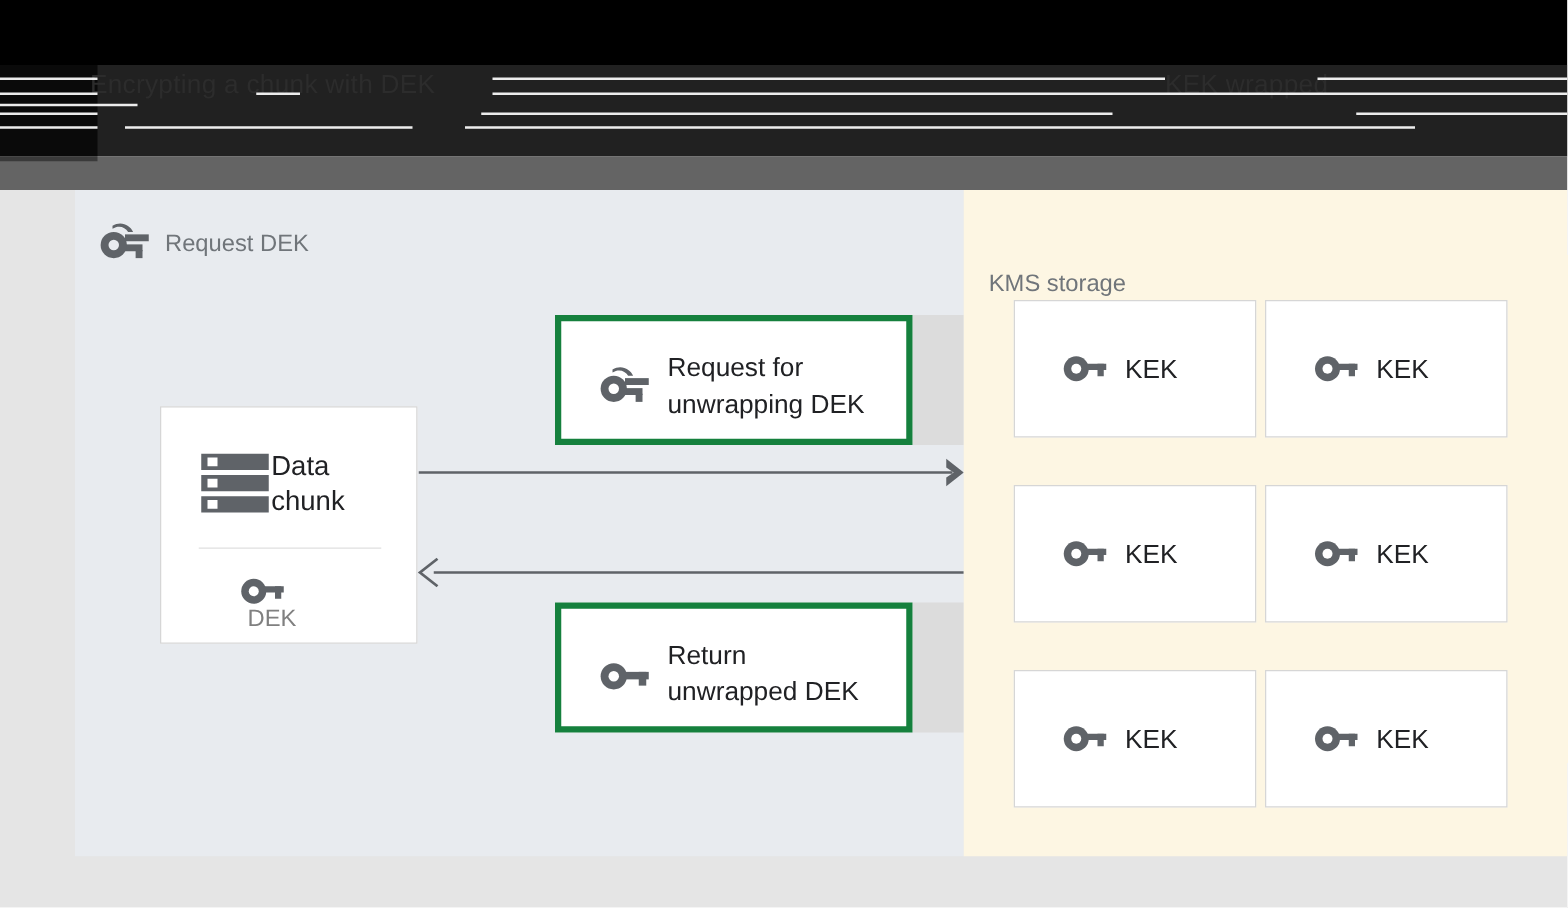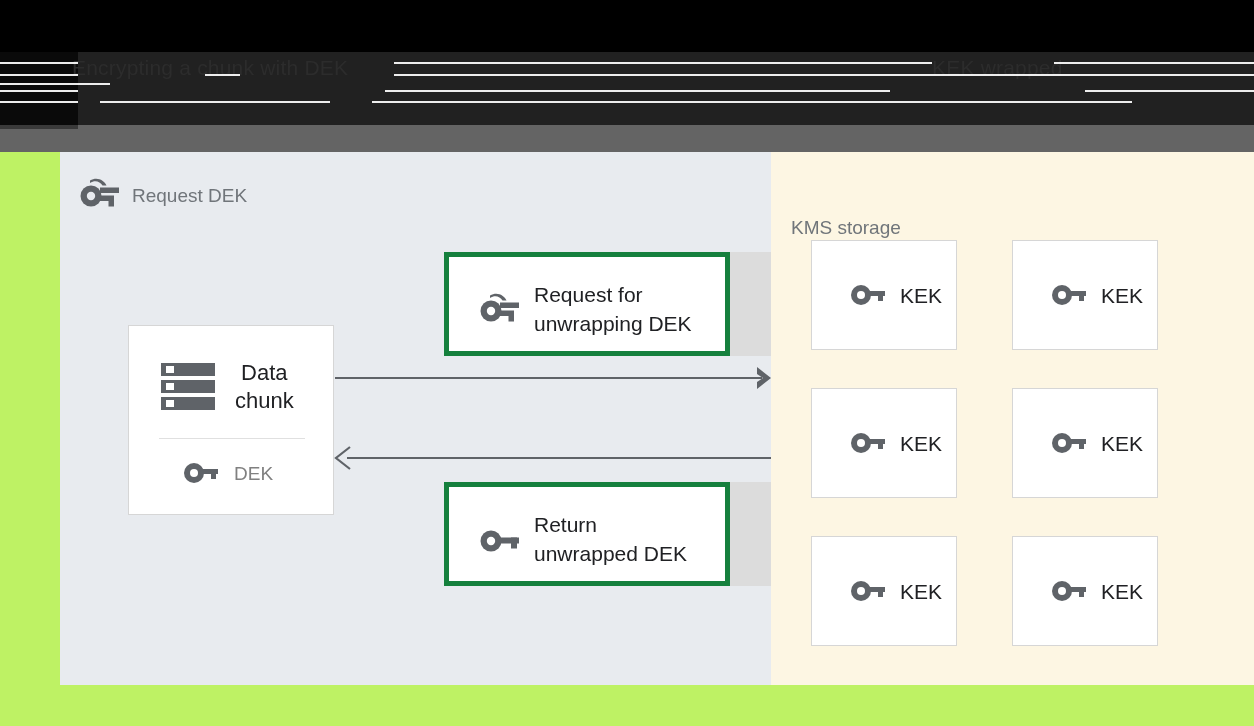--- a/index.html
+++ b/index.html
@@ -9,21 +9,21 @@
   }
   body {
     font-family: "Liberation Sans", sans-serif;
     -webkit-font-smoothing: antialiased;
   }
   #stage {
     position: relative;
     width: 1254px;
     height: 726px;
     overflow: hidden;
-    background: #bef264;
+    background: #e5e5e5;
   }
 
   
   .top-black {
     position: absolute;
     left: 0; top: 0;
     width: 1254px; height: 52px;
     background: #000000;
   }
   .top-dark {
@@ -111,38 +111,37 @@
     width: 206px; height: 190px;
   }
   .dc-row {
     position: absolute;
     left: 30px; top: 33px;
     display: flex;
     align-items: center;
   }
   .dc-icon { width: 58px; height: 52px; flex: 0 0 auto; }
   .dc-label {
-    margin-left: 18px;
     color: #202124;
     font-size: 22px;
     line-height: 28px;
     white-space: pre-line;
-    text-align: center;
   }
   .dc-divider {
     position: absolute;
     left: 30px; top: 112px;
     width: 146px; height: 1px;
     background: #e0e0e0;
   }
   .dc-dek-row {
     position: absolute;
     left: 54px; top: 134px;
     display: flex;
     align-items: center;
+    flex-direction: column;
   }
   .dc-dek-icon { width: 36px; height: 26px; flex: 0 0 auto; }
   .dc-dek-label {
     margin-left: 15px;
     color: #808080;
     font-size: 19px;
     line-height: 19px;
   }
 
   
@@ -189,21 +188,21 @@
   }
   .arrow-right { left: 335px; top: 377px; width: 427px; }
   .arrow-left  { left: 347px; top: 457px; width: 424px; }
   .arrow-head { position: absolute; }
   .arrow-head.right { left: 755px; top: 366px; width: 18px; height: 24px; }
   .arrow-head.left  { left: 334px; top: 446px; width: 18px; height: 24px; }
 
   
   .kek-card {
     position: absolute;
-    width: 146px;
+    width: 194px;
     height: 110px;
     background: #ffffff;
     border: 1px solid #d6d6d6;
     box-sizing: border-box;
   }
   .kek-inner {
     position: absolute;
     left: 38px; top: 41px;
     display: flex;
     align-items: center;

